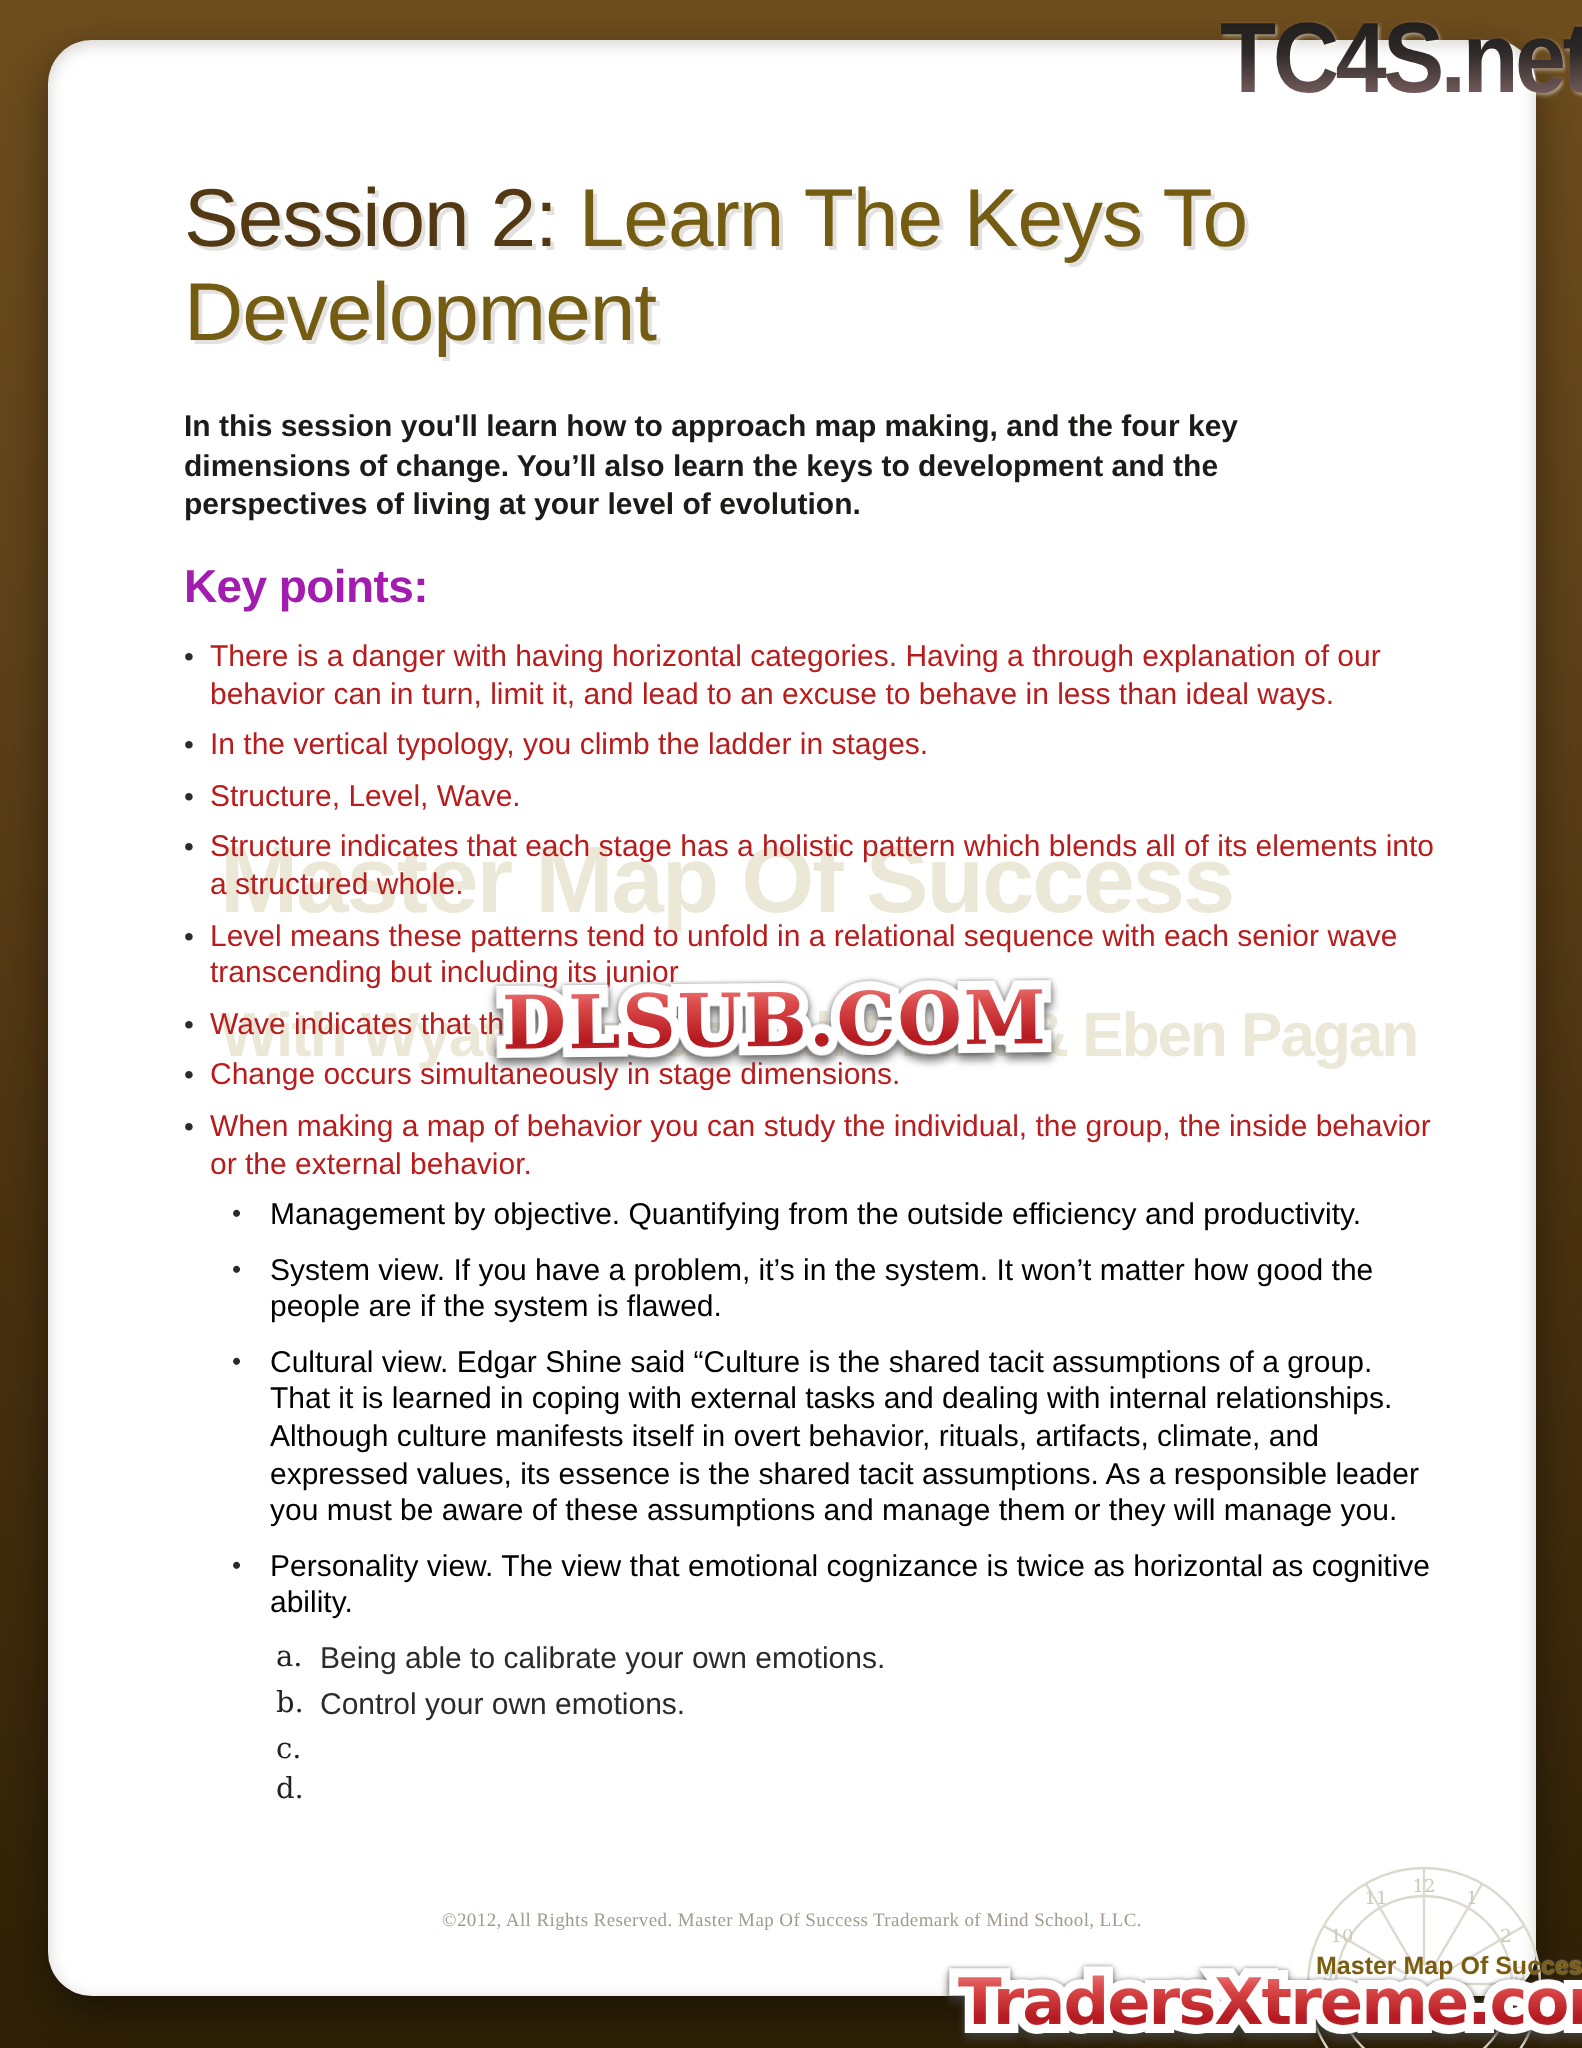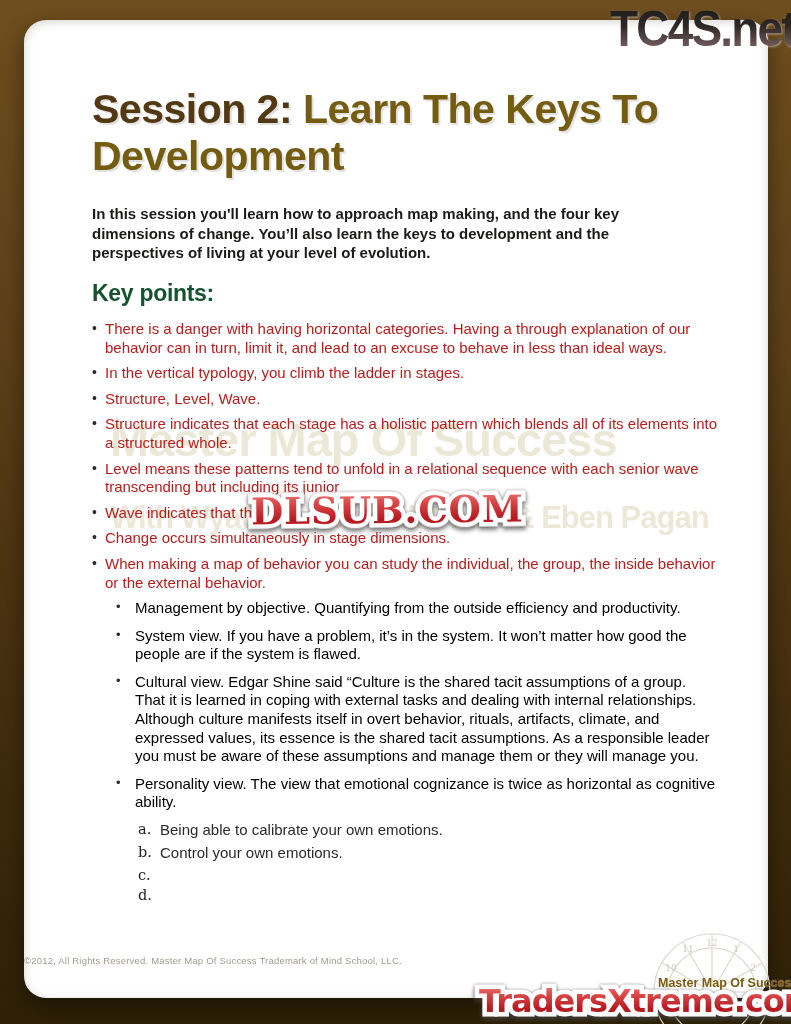--- a/index.html
+++ b/index.html
@@ -8,46 +8,46 @@
     background:linear-gradient(180deg,#6f4e1e 0%,#5f421a 30%,#4a3210 60%,#2e2106 100%);
     font-family:"Liberation Sans",sans-serif;
   }
   .page{
     position:absolute;left:24px;top:20px;width:744px;height:978px;
     background:#ffffff;border-radius:22px;
     box-shadow:inset 0 2px 8px rgba(130,125,115,.35), 0 8px 22px rgba(0,0,0,.45);
   }
   .content{position:relative;z-index:2;padding:66px 48px 0 68px;}
   h1{
-    margin:0;font-size:41px;line-height:1.14;font-weight:bold;letter-spacing:-.5px;
+    margin:0;font-size:41px;line-height:1.14;font-weight:normal;letter-spacing:-.5px;
     text-shadow:2px 2px 0 rgba(160,155,150,.30);
   }
   .title-prefix{color:#523813;}
   .title-rest{color:#745d12;}
   .intro{
     margin:25px 0 12px 0;max-width:572px;
     font-size:15px;line-height:1.3;font-weight:bold;color:#1b1b19;
   }
-  h2{margin:17px 0 0 0;font-size:23px;font-weight:bold;color:#14532d;letter-spacing:-.3px;}
+  h2{margin:17px 0 0 0;font-size:23px;font-weight:bold;color:#a21caf;letter-spacing:-.3px;}
   ul{list-style:none;margin:0;padding:0;}
   .bullets{margin-top:13px;}
   .bullets>li{display:flex;margin-bottom:7px;}
   .b-dot{width:13px;flex:none;color:#2b2b2b;font-size:14px;line-height:1.28;}
   .b-text{max-width:612px;font-size:15px;line-height:1.24;color:#b91c1c;}
   .subs{margin:4px 0 0 24px;}
   .subs>li{display:flex;margin-bottom:9px;}
   .sb-dot{width:19px;flex:none;color:#2b2b2b;font-size:13px;line-height:1.3;}
   .sb-text{max-width:582px;font-size:15px;line-height:1.24;color:#000000;}
   .letters{margin:3px 0 0 46px;}
   .letters>li{display:flex;margin-bottom:4px;}
   .l-letter{width:22px;flex:none;font-family:"DejaVu Serif",serif;font-size:14.5px;color:#222;}
   .l-text{font-size:15px;line-height:1.25;color:#2b2b2b;}
   .footer{
-    position:absolute;left:0;right:0;bottom:32px;z-index:2;
-    font-family:Liberation Sans, sans-serif;font-size:9.5px;color:#a29b8d;letter-spacing:.2px;
+    position:absolute;left:0;right:0;bottom:32px;text-align:center;z-index:2;
+    font-family:Liberation Serif, serif;font-size:9.5px;color:#a29b8d;letter-spacing:.2px;
   }
   
   .wm-big{
     position:absolute;z-index:1;left:86px;white-space:nowrap;font-weight:bold;
     color:#ece8d8;letter-spacing:-1px;
   }
   .wm-line1{top:392px;font-size:47px;}
   .wm-line2{top:438px;font-size:31px;margin-top:42px;}
   .tc4s{
     position:absolute;top:0px;right:-4px;z-index:6;white-space:nowrap;

